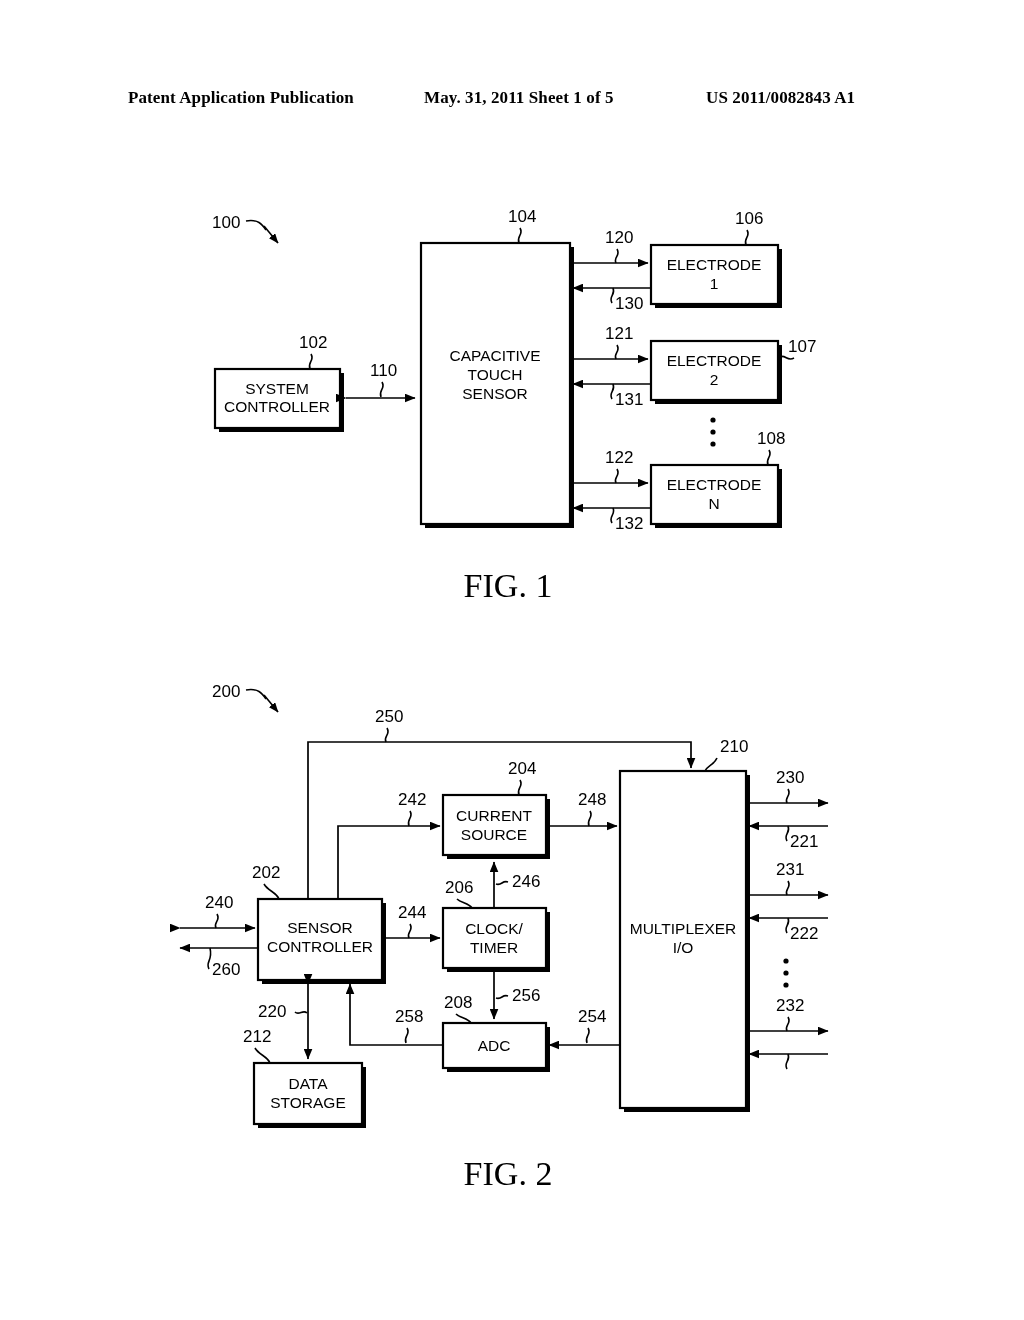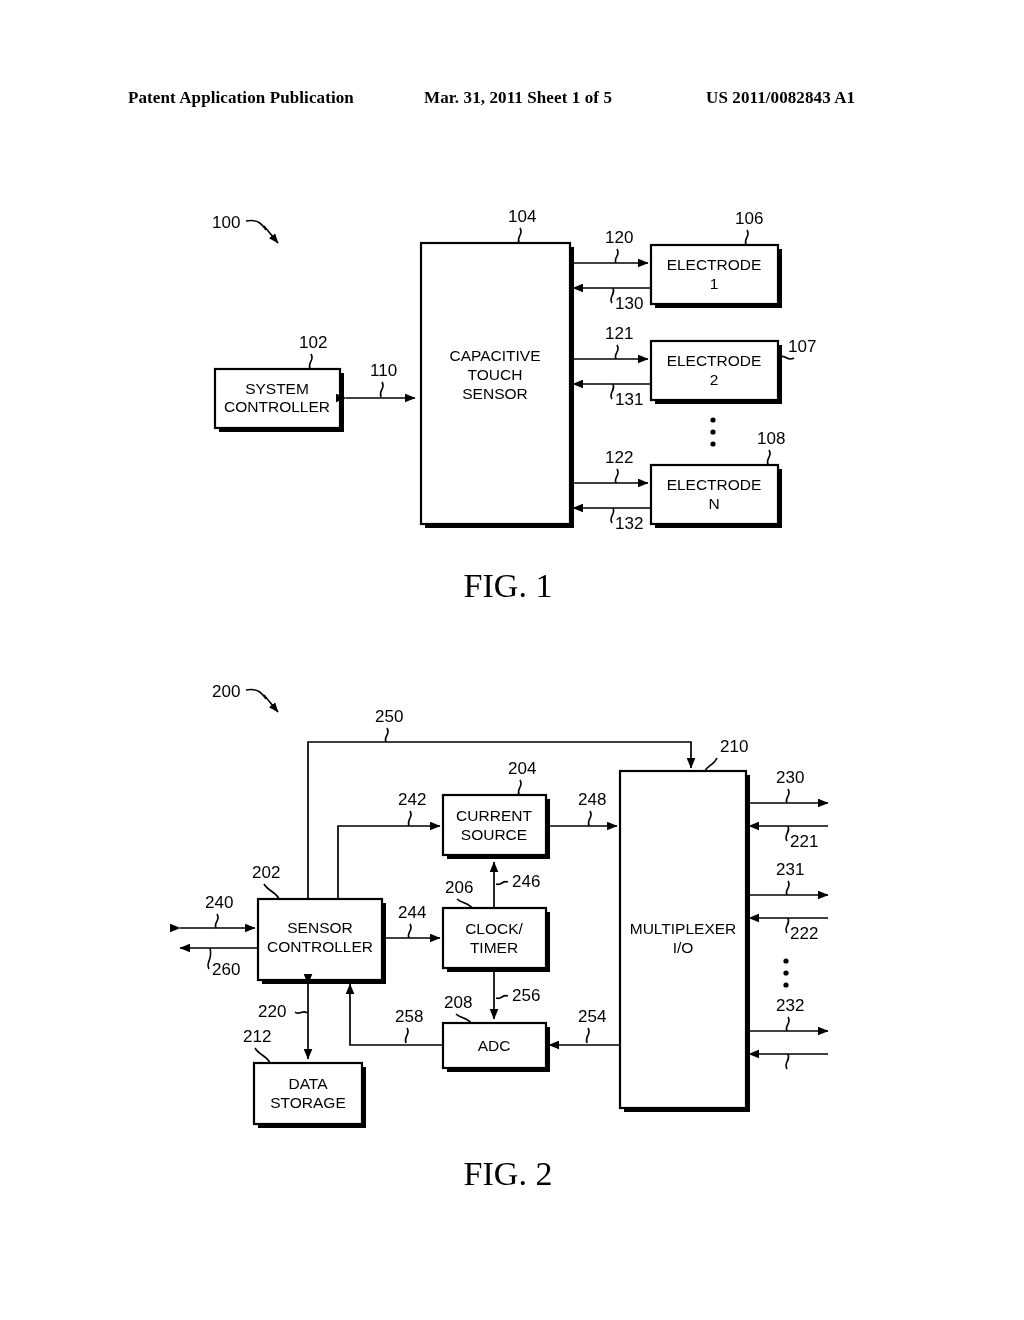--- a/index.html
+++ b/index.html
@@ -24,21 +24,21 @@
   .fig{font-family:"Liberation Serif", serif;font-size:34px;text-anchor:middle;}
   .dot{fill:#000;}
 </style>
 </head>
 <body>
 
 <div id="sheet">
 
   <div class="hdr">
     <span id="hdr-pub">Patent Application Publication</span>
-    <span id="hdr-date">Mar. 31, 2011  Sheet 1 of 5</span>
+    <span id="hdr-date">May. 31, 2011  Sheet 1 of 5</span>
     <span id="hdr-num">US 2011/0082843 A1</span>
   </div>
 
   <svg viewBox="0 0 1024 1320" xmlns="http://www.w3.org/2000/svg">
     <defs>
       <marker id="ah" markerWidth="11" markerHeight="9" refX="10.4" refY="4.5" orient="auto" markerUnits="userSpaceOnUse">
         <path d="M0,0 L11,4.5 L0,9 Z" fill="#000"></path>
       </marker>
       <marker id="ahs" markerWidth="10" markerHeight="8" refX="9.4" refY="4" orient="auto" markerUnits="userSpaceOnUse">
         <path d="M0,0 L10,4 L0,8 Z" fill="#000"></path>

